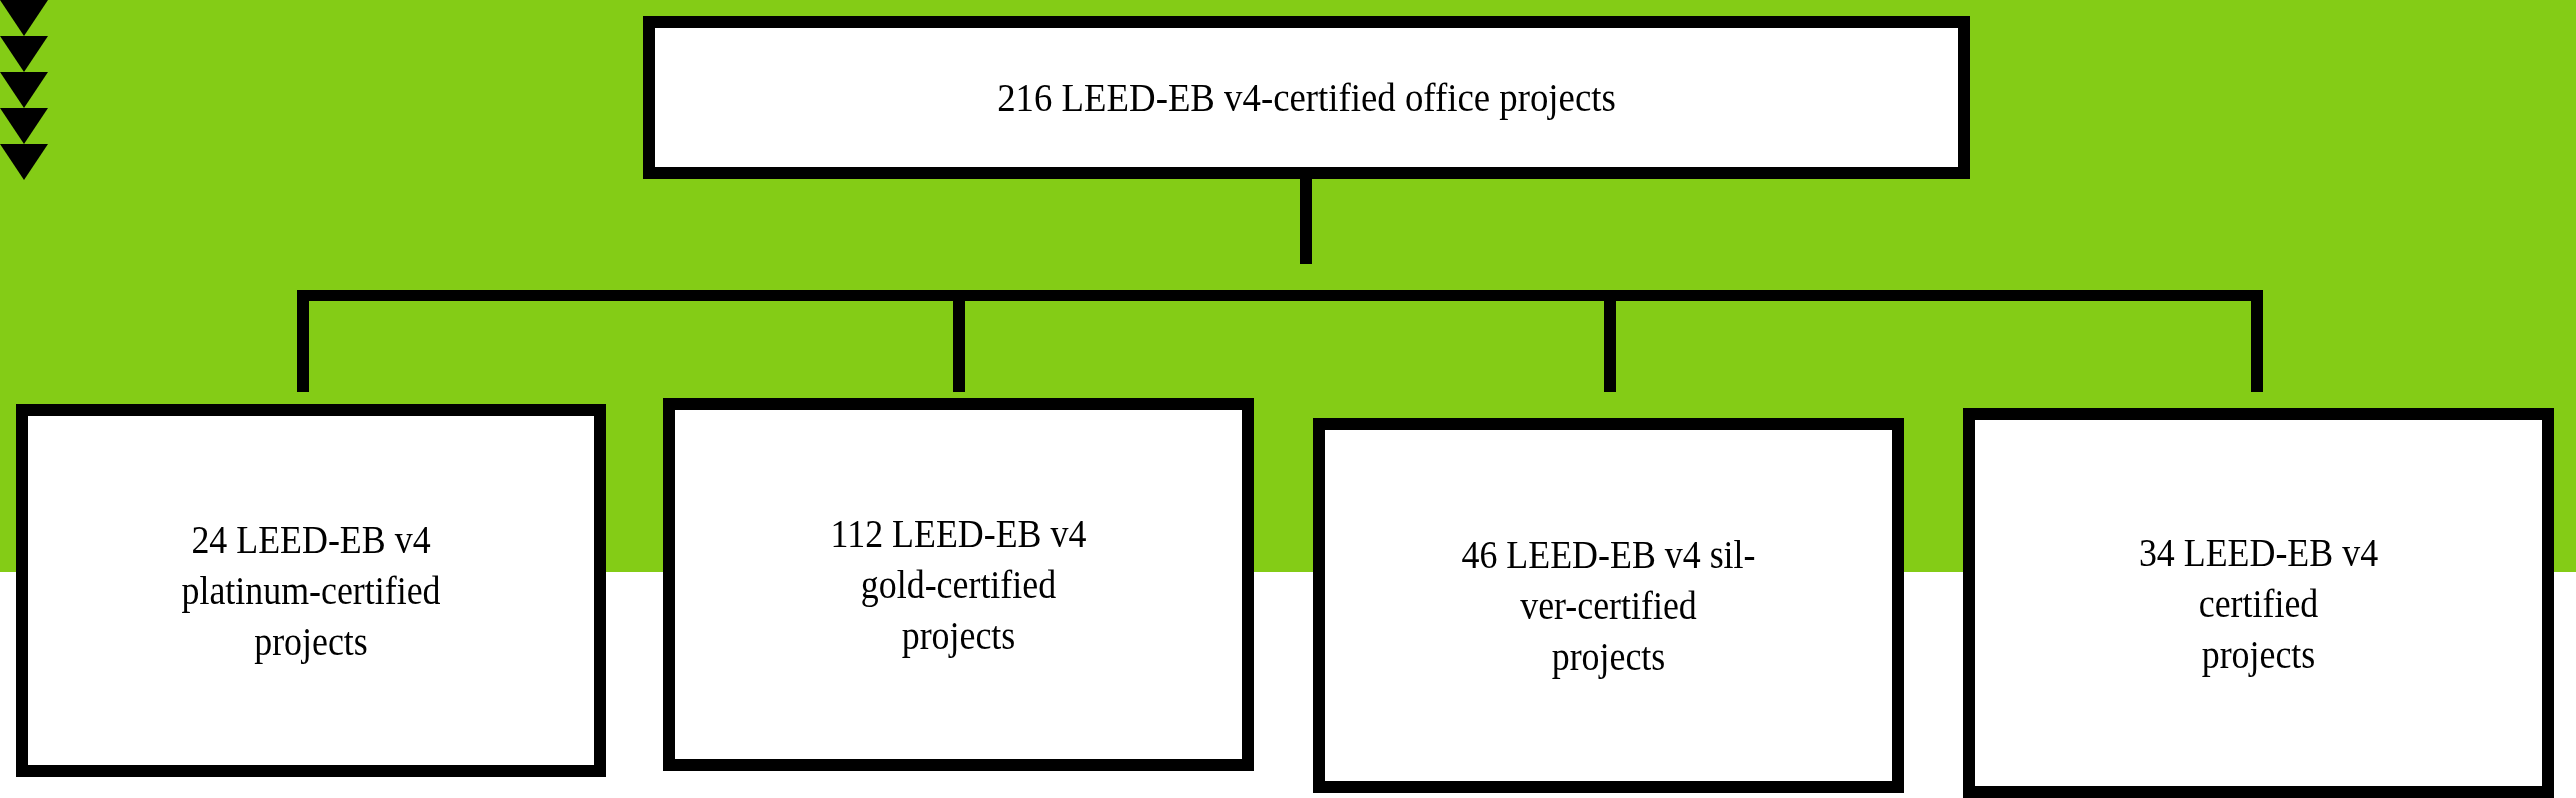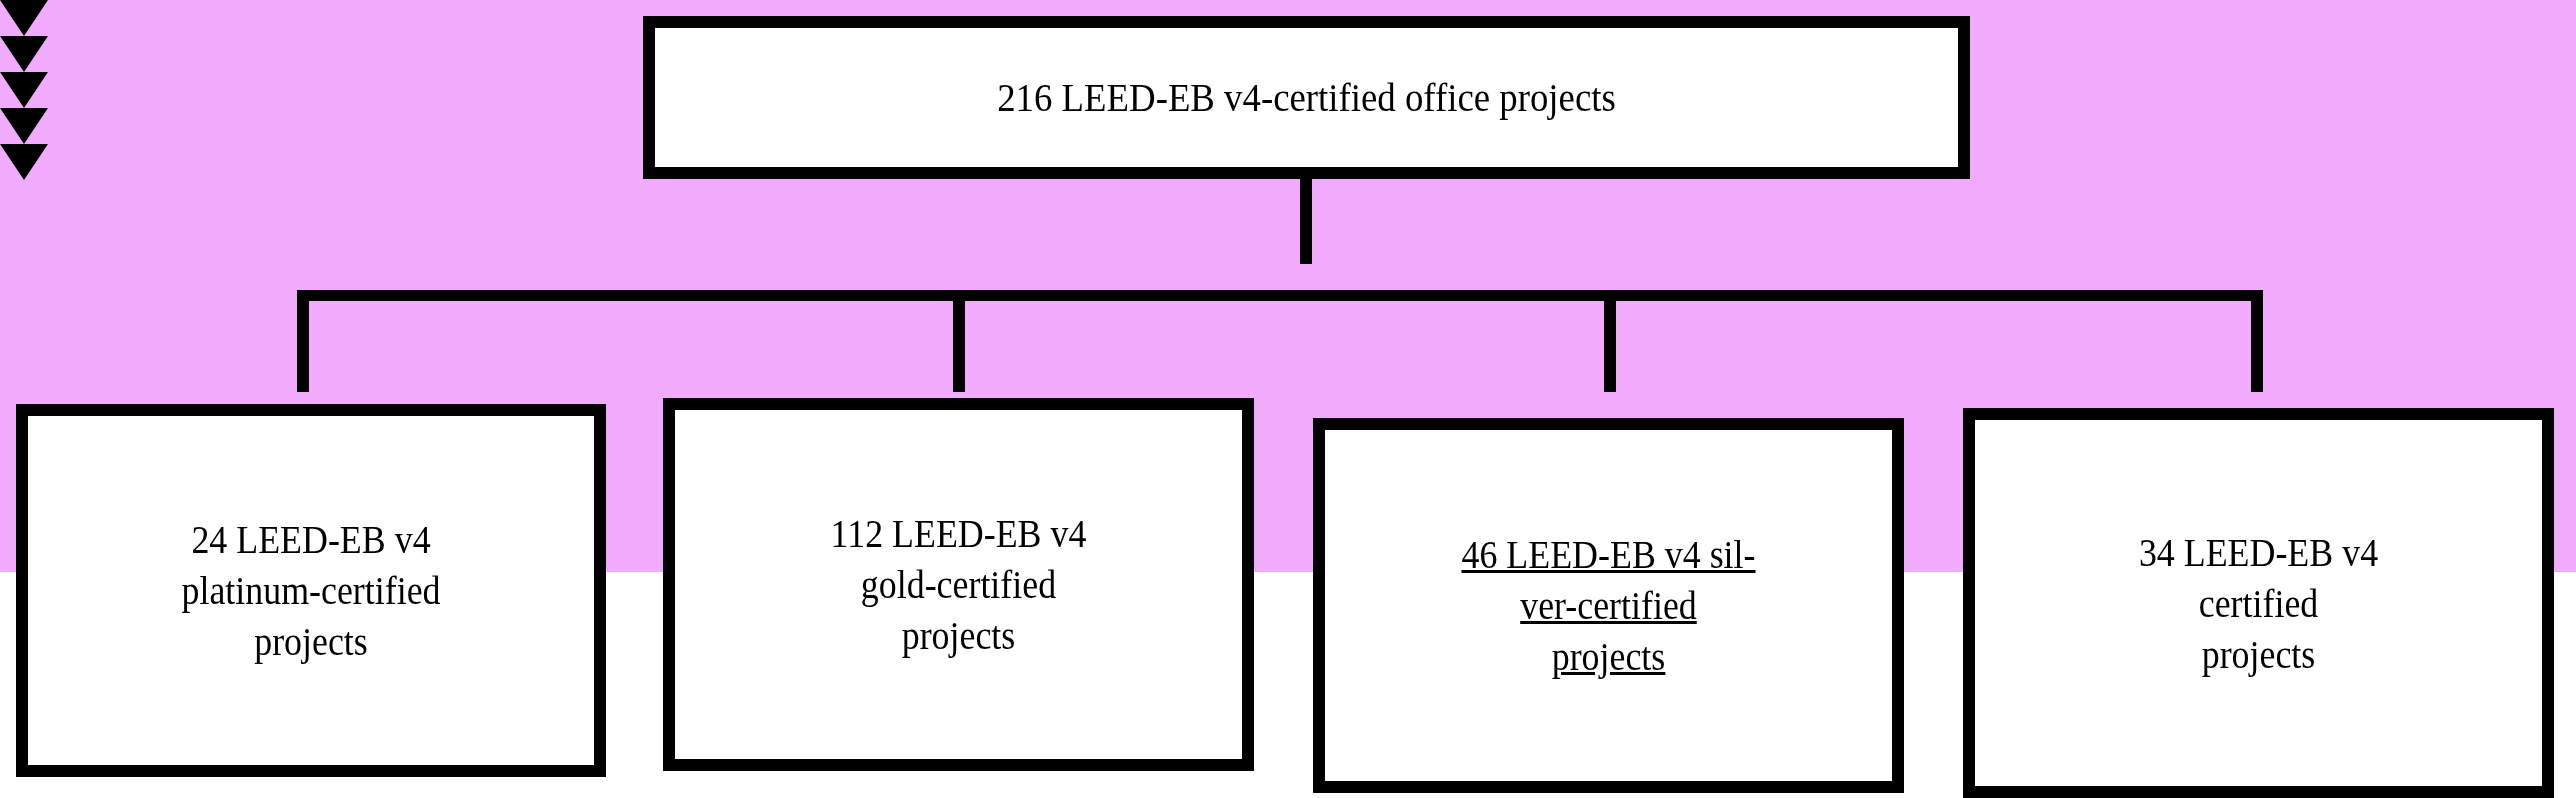--- a/index.html
+++ b/index.html
@@ -10,21 +10,21 @@
   body {
     width: 2576px;
     height: 798px;
     overflow: hidden;
     font-family: "Liberation Serif", "DejaVu Serif", serif;
   }
   #canvas {
     position: relative;
     width: 2576px;
     height: 572px;
-    background: #f0abfc;
+    background: #84cc16;
   }
 
   
   .node {
     position: absolute;
     box-sizing: border-box;
     background: #ffffff;
     border: 12.7px solid #000000;
     display: flex;
     flex-direction: column;
@@ -51,21 +51,21 @@
     height: 163px;
   }
   #root-node .line {
     font-size: 40px;
     line-height: 45px;
   }
 
   
   #leaf-0 { left: 15.7px;   top: 404px; width: 590px; height: 373px; }
   #leaf-1 { left: 663px;  top: 398px; width: 591px; height: 373px; }
-  #leaf-2 { left: 1313px; top: 418px; width: 591px; height: 375px; text-decoration: underline; }
+  #leaf-2 { left: 1313px; top: 418px; width: 591px; height: 375px; }
   #leaf-3 { left: 1963px; top: 408px; width: 591px; height: 390px; }
 
   #leaf-0 .line, #leaf-1 .line, #leaf-2 .line, #leaf-3 .line {
     line-height: 51px;
   }
 
   
   .conn {
     position: absolute;
     background: #000000;

